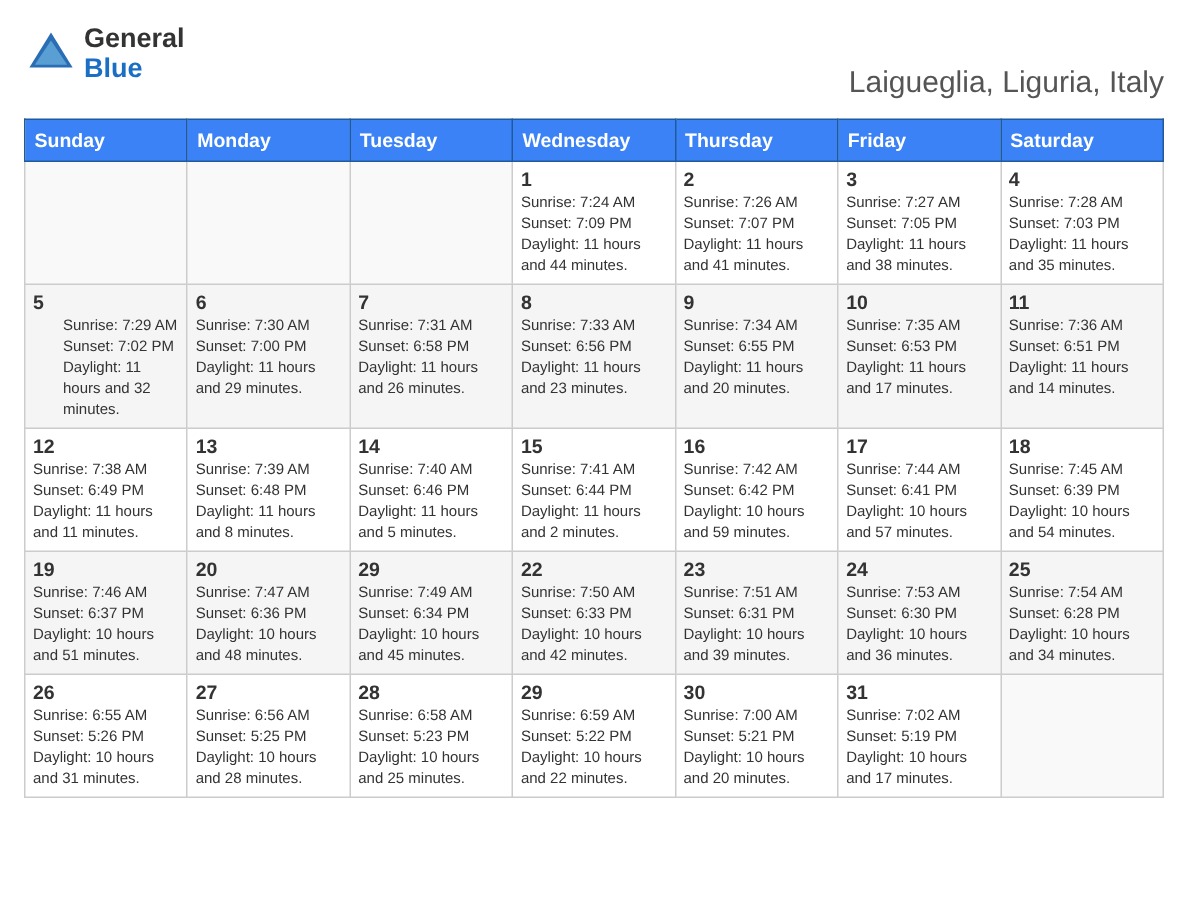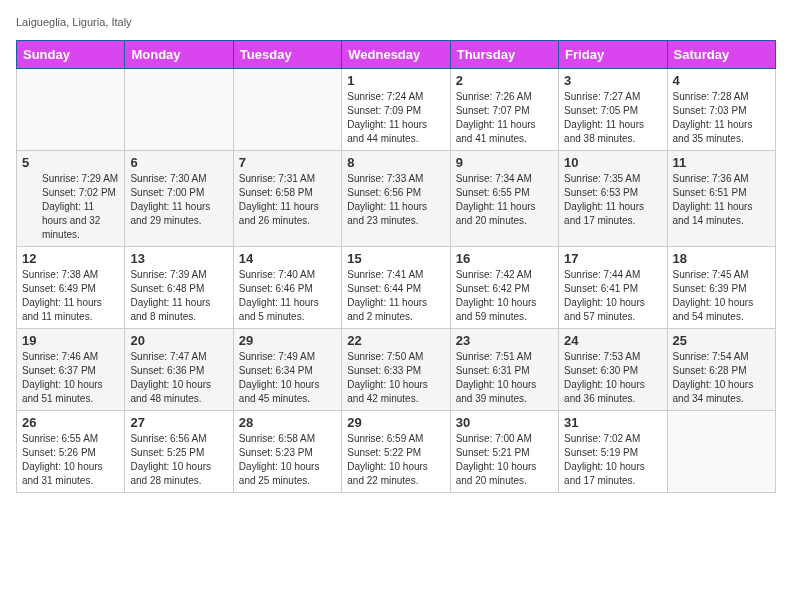--- a/index.html
+++ b/index.html
@@ -43,30 +43,31 @@
     .title-area {
       text-align: right;
     }
     .month-title {
       font-size: 36px;
       font-weight: bold;
       color: #333;
       line-height: 1.1;
     }
     .location-title {
-      font-size: 11px;
+      font-size: 20px;
       color: #555;
+      margin-top: 28px;
     }
     table {
       width: 100%;
       border-collapse: collapse;
       table-layout: fixed;
     }
     thead th {
-      background-color: #d946ef;
+      background-color: #3b82f6;
       color: #fff;
       text-align: left;
       padding: 6px 6px;
       font-size: 13px;
       font-weight: bold;
       border: 1px solid #1e5a9c;
     }
     tbody td {
       border: 1px solid #ccc;
       vertical-align: top;
@@ -91,20 +92,30 @@
       line-height: 1.4;
     }
     td.empty {
       background: #f9f9f9;
     }
   </style>
 </head>
 <body>
 
 <div class="header">
+  <div class="logo">
+    <svg class="logo-icon" viewBox="0 0 40 40">
+      <polygon points="20,4 36,30 4,30" fill="#2a6db5"></polygon>
+      <polygon points="20,10 32,28 8,28" fill="#5a9fd4"></polygon>
+    </svg>
+    <div class="logo-text">
+      <span class="logo-general">General</span>
+      <span class="logo-blue">Blue</span>
+    </div>
+  </div>
   <div class="title-area">
     <div class="location-title">Laigueglia, Liguria, Italy</div>
   </div>
 </div>
 
 <table>
   <thead>
     <tr>
       <th>Sunday</th>
       <th>Monday</th>

